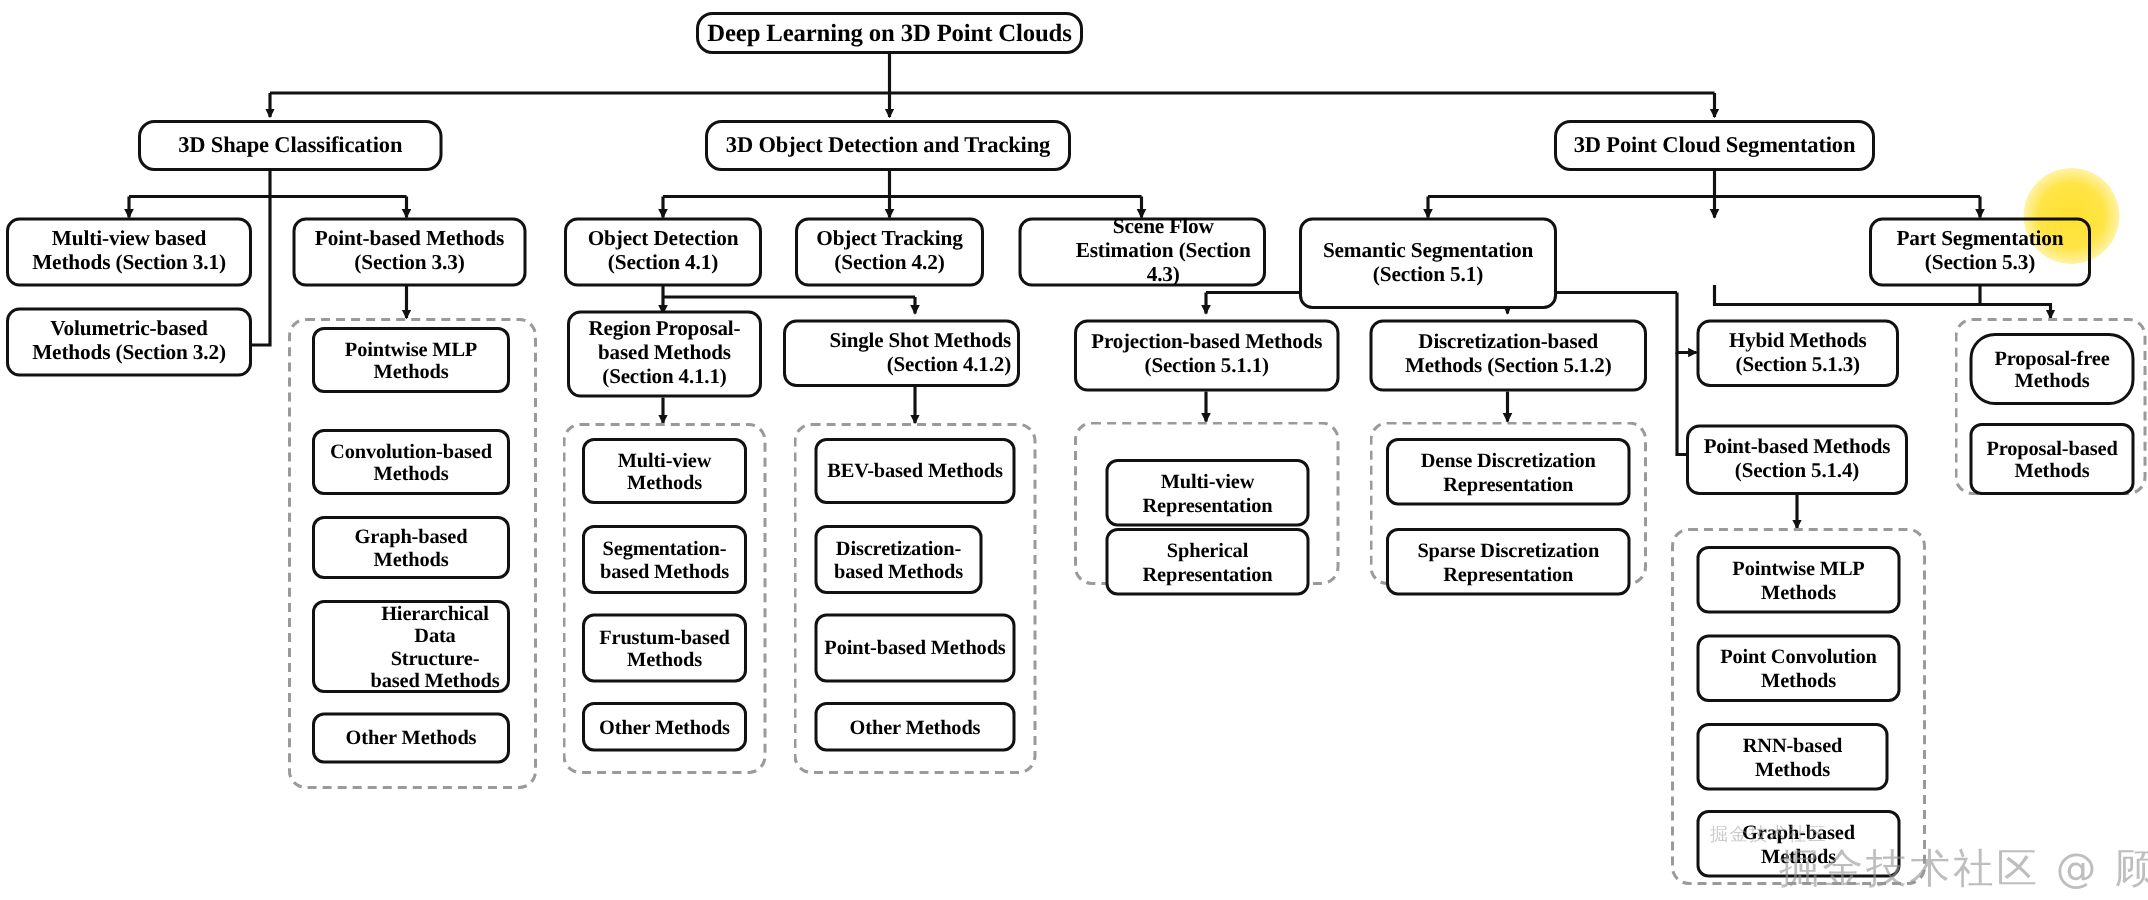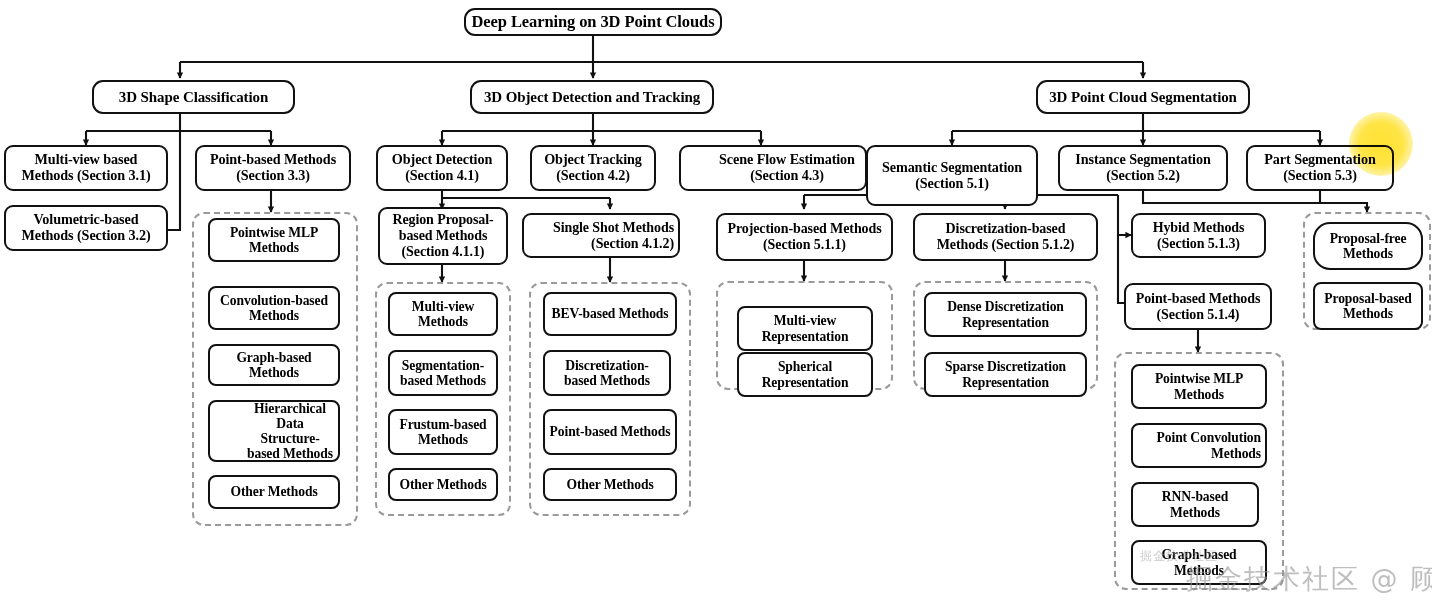--- a/index.html
+++ b/index.html
@@ -177,52 +177,51 @@
   <div class="node lvl3" style="left:195px;top:145px;width:156px;height:46px;">Point-based Methods (Section 3.3)</div>
 
   <div class="node leaf" style="left:208px;top:218px;width:132px;height:44px;">Pointwise MLP Methods</div>
   <div class="node leaf" style="left:208px;top:286px;width:132px;height:44px;">Convolution-based Methods</div>
   <div class="node leaf" style="left:208px;top:344px;width:132px;height:42px;">Graph-based Methods</div>
   <div class="node leaf" style="left:208px;top:400px;width:132px;height:62px;padding-left:36px;">Hierarchical Data Structure-based Methods</div>
   <div class="node leaf" style="left:208px;top:475px;width:132px;height:34px;">Other Methods</div>
 
   <div class="node lvl3" style="left:376px;top:145px;width:132px;height:46px;">Object Detection (Section 4.1)</div>
   <div class="node lvl3" style="left:530px;top:145px;width:126px;height:46px;">Object Tracking (Section 4.2)</div>
-  <div class="node lvl3" style="left:679px;top:145px;width:188px;height:46px;padding-left:32px;">Scene Flow Estimation (Section 4.3)</div>
+  <div class="node lvl3" style="left:679px;top:145px;width:165px;height:46px;padding-left:32px;">Scene Flow Estimation (Section 4.3)</div>
 
   <div class="node lvl4" style="left:378px;top:207px;width:130px;height:58px;">Region Proposal-based Methods (Section 4.1.1)</div>
   <div class="node lvl4" style="left:522px;top:213px;width:158px;height:45px;text-align:right;">Single Shot Methods (Section 4.1.2)</div>
 
   <div class="node leaf" style="left:388px;top:292px;width:110px;height:44px;">Multi-view Methods</div>
   <div class="node leaf" style="left:388px;top:350px;width:110px;height:46px;">Segmentation-based Methods</div>
   <div class="node leaf" style="left:388px;top:409px;width:110px;height:46px;">Frustum-based Methods</div>
   <div class="node leaf" style="left:388px;top:468px;width:110px;height:33px;">Other Methods</div>
 
   <div class="node leaf" style="left:543px;top:292px;width:134px;height:44px;">BEV-based Methods</div>
-  <div class="node leaf" style="left:543px;top:350px;width:128px;height:46px;">Discretization-based Methods</div>
+  <div class="node leaf" style="left:543px;top:350px;width:112px;height:46px;">Discretization-based Methods</div>
   <div class="node leaf" style="left:543px;top:409px;width:134px;height:46px;">Point-based Methods</div>
   <div class="node leaf" style="left:543px;top:468px;width:134px;height:33px;">Other Methods</div>
 
   <div class="node lvl3" style="left:866px;top:145px;width:172px;height:61px;">Semantic Segmentation (Section 5.1)</div>
-  <div class="node lvl3" style="left:1058px;top:145px;width:170px;height:46px;">Instance Segmentation (Section 5.2)</div>
   <div class="node lvl3" style="left:1246px;top:145px;width:148px;height:46px;">Part Segmentation (Section 5.3)</div>
 
   <div class="node lvl4" style="left:716px;top:213px;width:177px;height:48px;">Projection-based Methods (Section 5.1.1)</div>
   <div class="node lvl4" style="left:913px;top:213px;width:185px;height:48px;">Discretization-based Methods (Section 5.1.2)</div>
   <div class="node lvl4" style="left:1131px;top:213px;width:135px;height:45px;">Hybid Methods (Section 5.1.3)</div>
   <div class="node lvl4" style="left:1124px;top:283px;width:148px;height:47px;">Point-based Methods (Section 5.1.4)</div>
 
   <div class="node leaf" style="left:737px;top:306px;width:136px;height:45px;">Multi-view Representation</div>
   <div class="node leaf" style="left:737px;top:352px;width:136px;height:45px;">Spherical Representation</div>
 
   <div class="node leaf" style="left:924px;top:292px;width:163px;height:45px;">Dense Discretization Representation</div>
   <div class="node leaf" style="left:924px;top:352px;width:163px;height:45px;">Sparse Discretization Representation</div>
 
   <div class="node leaf" style="left:1131px;top:364px;width:136px;height:45px;">Pointwise MLP Methods</div>
-  <div class="node leaf" style="left:1131px;top:423px;width:136px;height:45px;text-align:right;">Point Convolution Methods</div>
+  <div class="node leaf" style="left:1131px;top:423px;width:136px;height:45px;">Point Convolution Methods</div>
   <div class="node leaf" style="left:1131px;top:482px;width:128px;height:45px;">RNN-based Methods</div>
   <div class="node leaf" style="left:1131px;top:540px;width:136px;height:45px;">Graph-based Methods</div>
 
   <div class="node leaf" style="left:1313px;top:222px;width:110px;height:48px;border-radius:17px;">Proposal-free Methods</div>
   <div class="node leaf" style="left:1313px;top:282px;width:110px;height:48px;">Proposal-based Methods</div>
 
   <div class="glow" style="left:1349px;top:112px;width:64px;height:64px;"></div>
 
   <div class="watermark-small" style="left:1140px;top:548px;">掘金技术社区</div>
 

